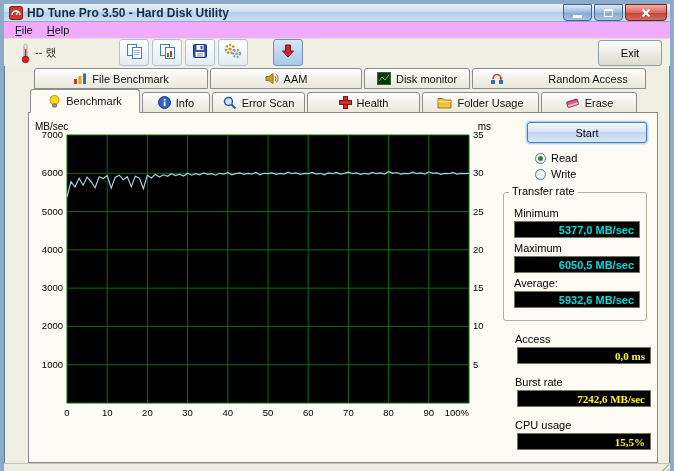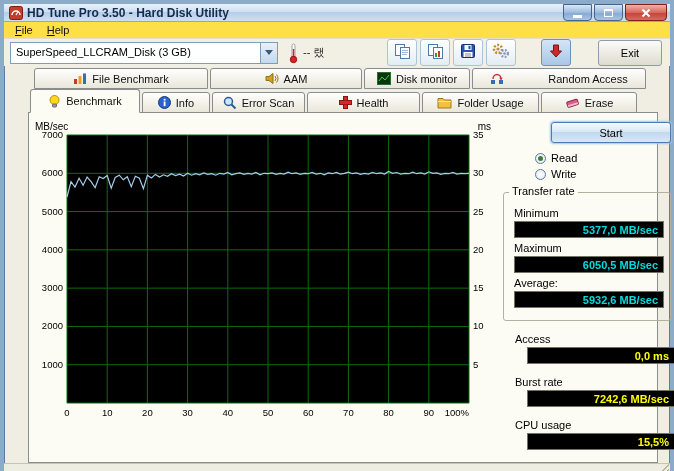--- a/index.html
+++ b/index.html
@@ -14,21 +14,21 @@
   .win-controls{display:flex;gap:2px;align-items:flex-start;}
   .win-btn{width:29px;height:17px;border:1px solid #44648c;border-radius:0 0 4px 4px;
     background:linear-gradient(#d8e8f8,#9cbade 50%,#84a8d2 51%,#a8c4e4);display:flex;align-items:center;justify-content:center;cursor:default;}
   .win-btn.close{width:42px;background:linear-gradient(#f0b0a8,#d8675c 50%,#c24338 51%,#d46a5e);border-color:#7c2019;}
   .g-min{width:9px;height:3px;background:#fff;margin-top:7px;}
   .g-max{width:9px;height:8px;border:1px solid #fff;border-top-width:2px;}
   .g-close{position:relative;width:10px;height:10px;}
   .g-close::before,.g-close::after{content:"";position:absolute;left:4px;top:0;width:2px;height:10px;background:#fff;}
   .g-close::before{transform:rotate(45deg);} .g-close::after{transform:rotate(-45deg);}
   
-  .menubar{height:20px;display:flex;align-items:center;padding:0 4px;background:#fde047;border-bottom:1px solid #e2dfd2;}
+  .menubar{height:20px;display:flex;align-items:center;padding:0 4px;background:#f0abfc;border-bottom:1px solid #e2dfd2;}
   .menu-item{font-size:11px;padding:2px 7px;color:#111;}
   .menu-item u{text-decoration:underline;}
   
   .toolbar{height:38px;display:flex;align-items:center;padding:0 6px;background:#f2f0e5;}
   .combo{width:268px;height:22px;display:flex;background:#fff;border:1px solid #7f9db9;}
   .combo-text{flex:1;font-size:11px;padding:3px 5px;white-space:nowrap;overflow:hidden;color:#000;}
   .combo-btn{width:17px;background:linear-gradient(#e9f1fa,#c4d8ee);border-left:1px solid #7f9db9;display:flex;align-items:center;justify-content:center;}
   .tri{width:0;height:0;border-left:4px solid transparent;border-right:4px solid transparent;border-top:5px solid #3a5a7a;}
   .thermo{margin-left:10px;display:inline-flex;}
   .temp-text{font-size:11px;margin-left:4px;color:#222;width:38px;}
@@ -65,21 +65,21 @@
   .radios{margin:0 0 6px 36px;}
   .radio-row{display:flex;align-items:center;gap:5px;font-size:11px;height:16px;color:#000;}
   .radio{width:11px;height:11px;border:1px solid #5a7a9a;border-radius:50%;background:radial-gradient(#ffffff,#dce8f2);display:flex;align-items:center;justify-content:center;}
   .dot{width:5px;height:5px;border-radius:50%;background:#3f7a3f;display:none;}
   .group{position:relative;border:1px solid #b4b09e;border-radius:3px;margin:4px 4px 10px 4px;padding:12px 6px 8px 6px;}
   .group-legend{position:absolute;top:-8px;left:5px;background:#fcfcf4;padding:0 3px;font-size:11px;color:#000;}
   .field-label{font-size:11px;color:#000;margin:2px 0 2px 4px;}
   .side > .field-label{margin-left:16px;}
   .val{height:17px;background:#000;border:1px solid #72725f;font-size:11px;font-weight:bold;
     text-align:right;padding:2px 5px;line-height:12px;margin:0 0 4px 4px;white-space:nowrap;}
-  .side > .val{margin-left:28px;width:148px;margin-bottom:10px;}
+  .side > .val{margin-left:18px;width:134px;margin-bottom:10px;font-family:Liberation Serif, serif;}
   
   .statusbar{height:16px;background:#eeede1;border-top:1px solid #c6c3b2;display:flex;align-items:center;justify-content:flex-end;}
   .grip{width:12px;height:12px;margin-right:1px;
     background:linear-gradient(135deg,transparent 50%,#b8b5a4 50%,#b8b5a4 58%,transparent 58%,transparent 70%,#b8b5a4 70%,#b8b5a4 78%,transparent 78%,transparent 90%,#b8b5a4 90%);}
 </style>
 </head>
 <body>
 
 <div class="window">
 
@@ -104,26 +104,20 @@
         </div>
     </div>
   </div>
 
   <div class="menubar">
     <div class="menu-item"><u>F</u>ile</div>
     <div class="menu-item"><u>H</u>elp</div>
   </div>
 
   <div class="toolbar">
-    <div class="combo">
-      <span class="combo-text">SuperSpeed_LLCRAM_Disk (3 GB)</span>
-      <span class="combo-btn">
-          <span class="tri"></span>
-        </span>
-    </div>
     <span class="thermo">
       <svg width="11" height="22">
           <rect x="4" y="2" width="3" height="14" rx="1.5" fill="#fff" stroke="#a0a0a0"></rect>
           <rect x="4.8" y="7" width="1.5" height="9" fill="#dd2222"></rect>
           <circle cx="5.5" cy="17.5" r="3.2" fill="#dd2222" stroke="#991111"></circle>
         </svg>
     </span>
     <span class="temp-text">-- 랬</span>
     <div class="tool-group">
       <button class="tool-btn">

